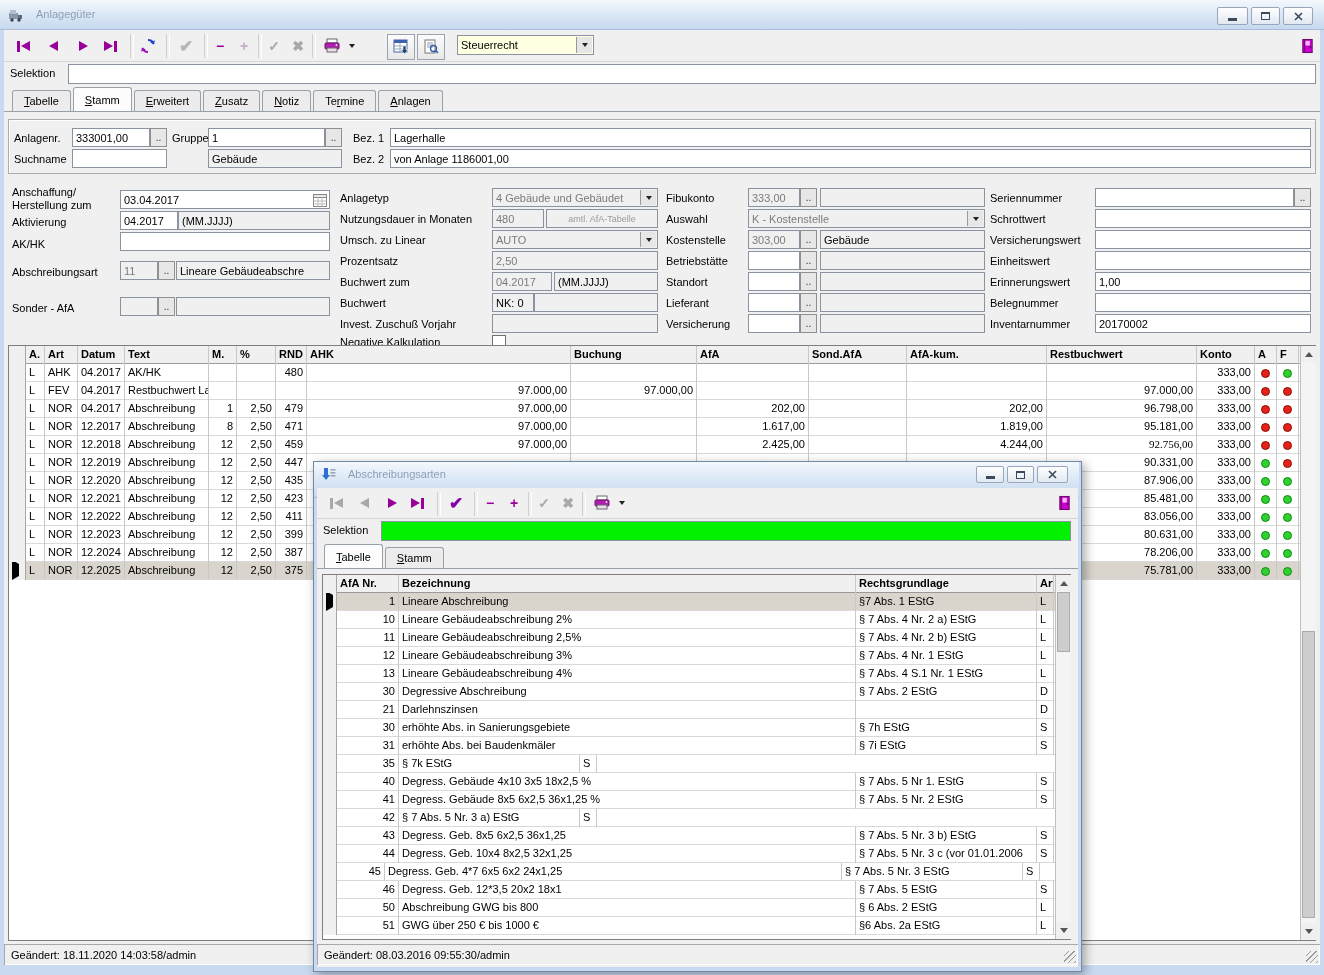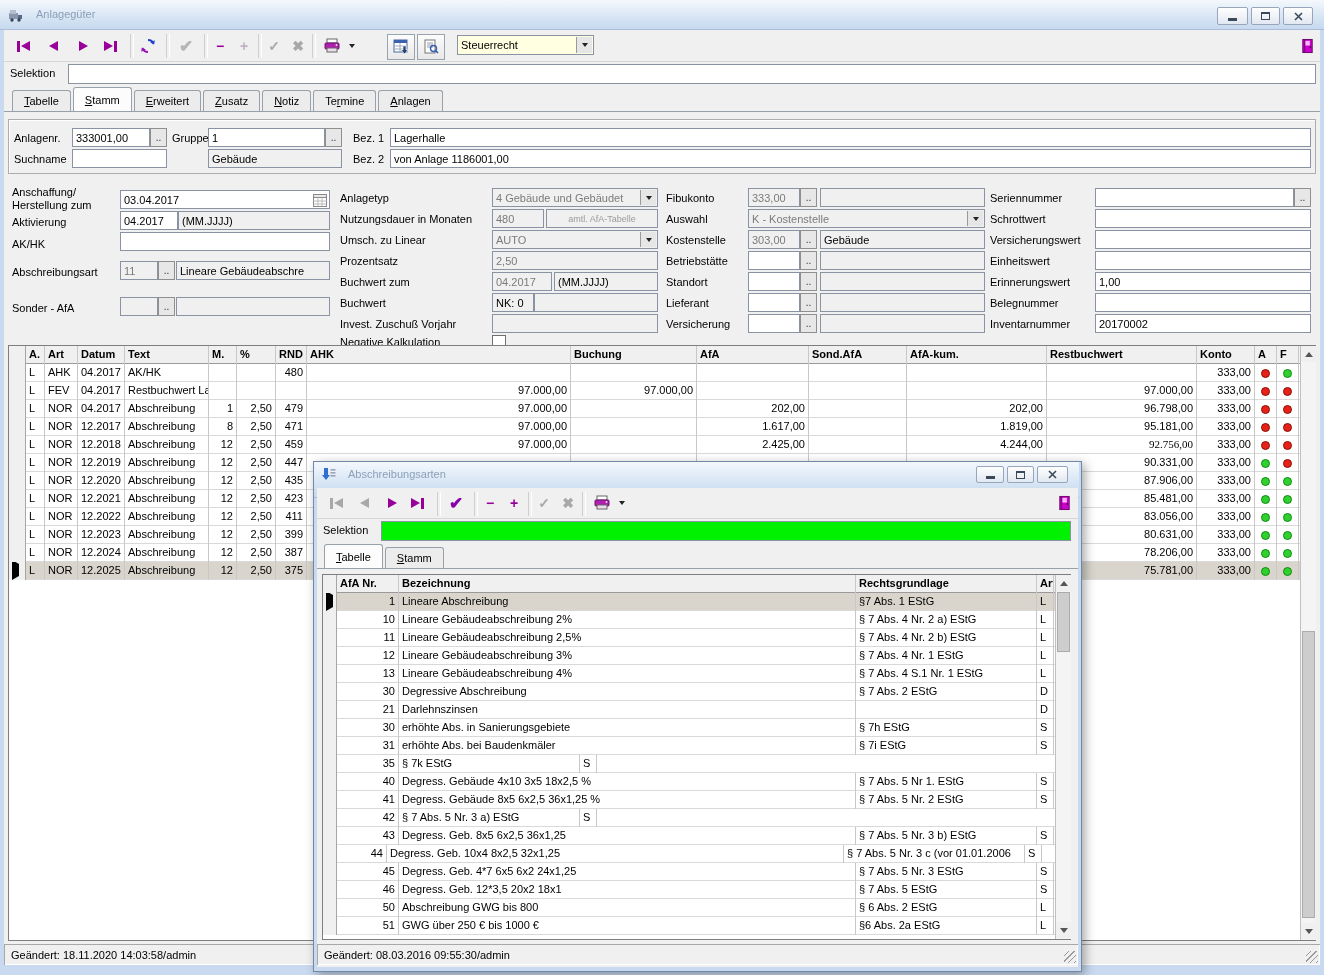--- a/index.html
+++ b/index.html
@@ -913,28 +913,28 @@
           </div>
           <div class="trow">
             <div class="tc selc" style="width: 14px;"></div>
             <div class="tc num" style="width: 62px;">43</div>
             <div class="tc" style="width: 457px;">Degress. Geb. 8x5 6x2,5 36x1,25</div>
             <div class="tc" style="width: 181px;">§ 7 Abs. 5 Nr. 3 b) EStG</div>
             <div class="tc" style="width: 17px;">S</div>
           </div>
           <div class="trow">
             <div class="tc selc" style="width: 14px;"></div>
-            <div class="tc num" style="width: 50px;">44</div>
+            <div class="tc num" style="width: 62px;">44</div>
             <div class="tc" style="width: 457px;">Degress. Geb. 10x4 8x2,5 32x1,25</div>
             <div class="tc" style="width: 181px;">§ 7 Abs. 5 Nr. 3 c (vor 01.01.2006</div>
             <div class="tc" style="width: 17px;">S</div>
           </div>
           <div class="trow">
             <div class="tc selc" style="width: 14px;"></div>
-            <div class="tc num" style="width: 62px;">45</div>
+            <div class="tc num" style="width: 48px;">45</div>
             <div class="tc" style="width: 457px;">Degress. Geb. 4*7 6x5 6x2 24x1,25</div>
             <div class="tc" style="width: 181px;">§ 7 Abs. 5 Nr. 3 EStG</div>
             <div class="tc" style="width: 17px;">S</div>
           </div>
           <div class="trow">
             <div class="tc selc" style="width: 14px;"></div>
             <div class="tc num" style="width: 62px;">46</div>
             <div class="tc" style="width: 457px;">Degress. Geb. 12*3,5 20x2 18x1</div>
             <div class="tc" style="width: 181px;">§ 7 Abs. 5 EStG</div>
             <div class="tc" style="width: 17px;">S</div>

